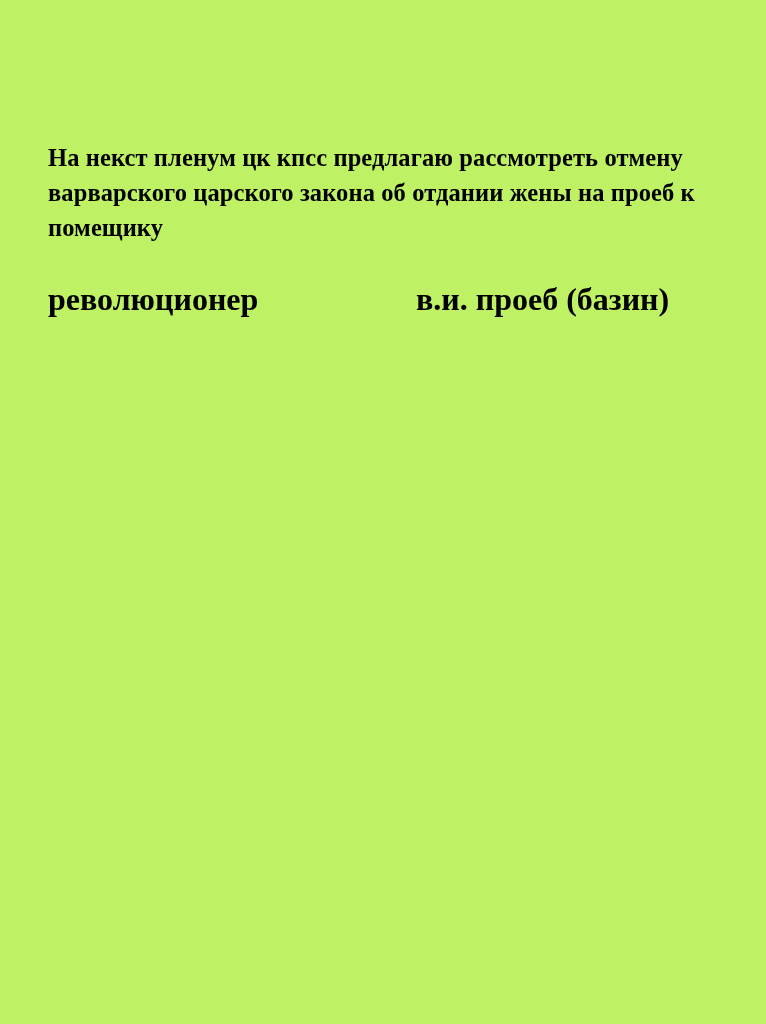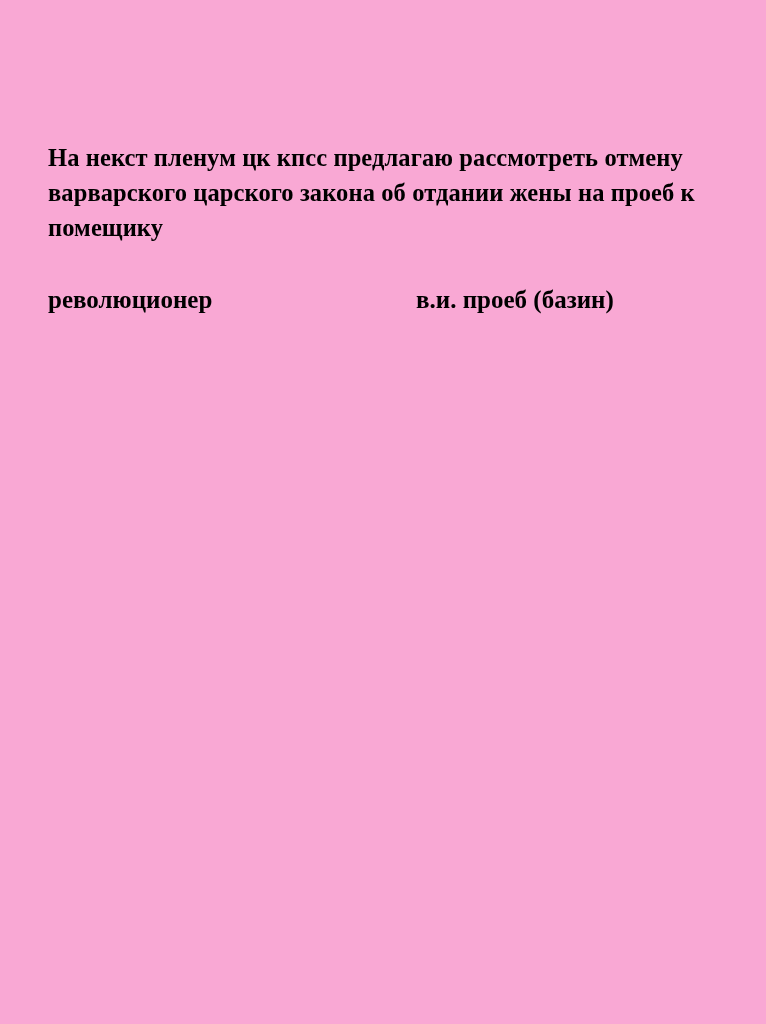--- a/index.html
+++ b/index.html
@@ -14,39 +14,39 @@
     color: #000000;
     position: relative;
     overflow: hidden;
   }
   .page {
     position: absolute;
     top: 0;
     left: 0;
     width: 766px;
     height: 1024px;
-    background: #f9a8d4;
+    background: #bef264;
   }
   .doc-body {
     position: absolute;
     left: 48px;
     top: 140px;
     width: 660px;
   }
   .paragraph {
     font-size: 24.5px;
     font-weight: bold;
     line-height: 35px;
     letter-spacing: 0.1px;
     margin: 0;
     white-space: pre-wrap;
   }
   .signature-row {
     margin-top: 37px;
-    font-size: 25px;
+    font-size: 32px;
     font-weight: bold;
     line-height: 35px;
     display: flex;
     flex-direction: row;
     align-items: baseline;
   }
   .signature-role {
     width: 368px;
     flex: 0 0 auto;
   }

